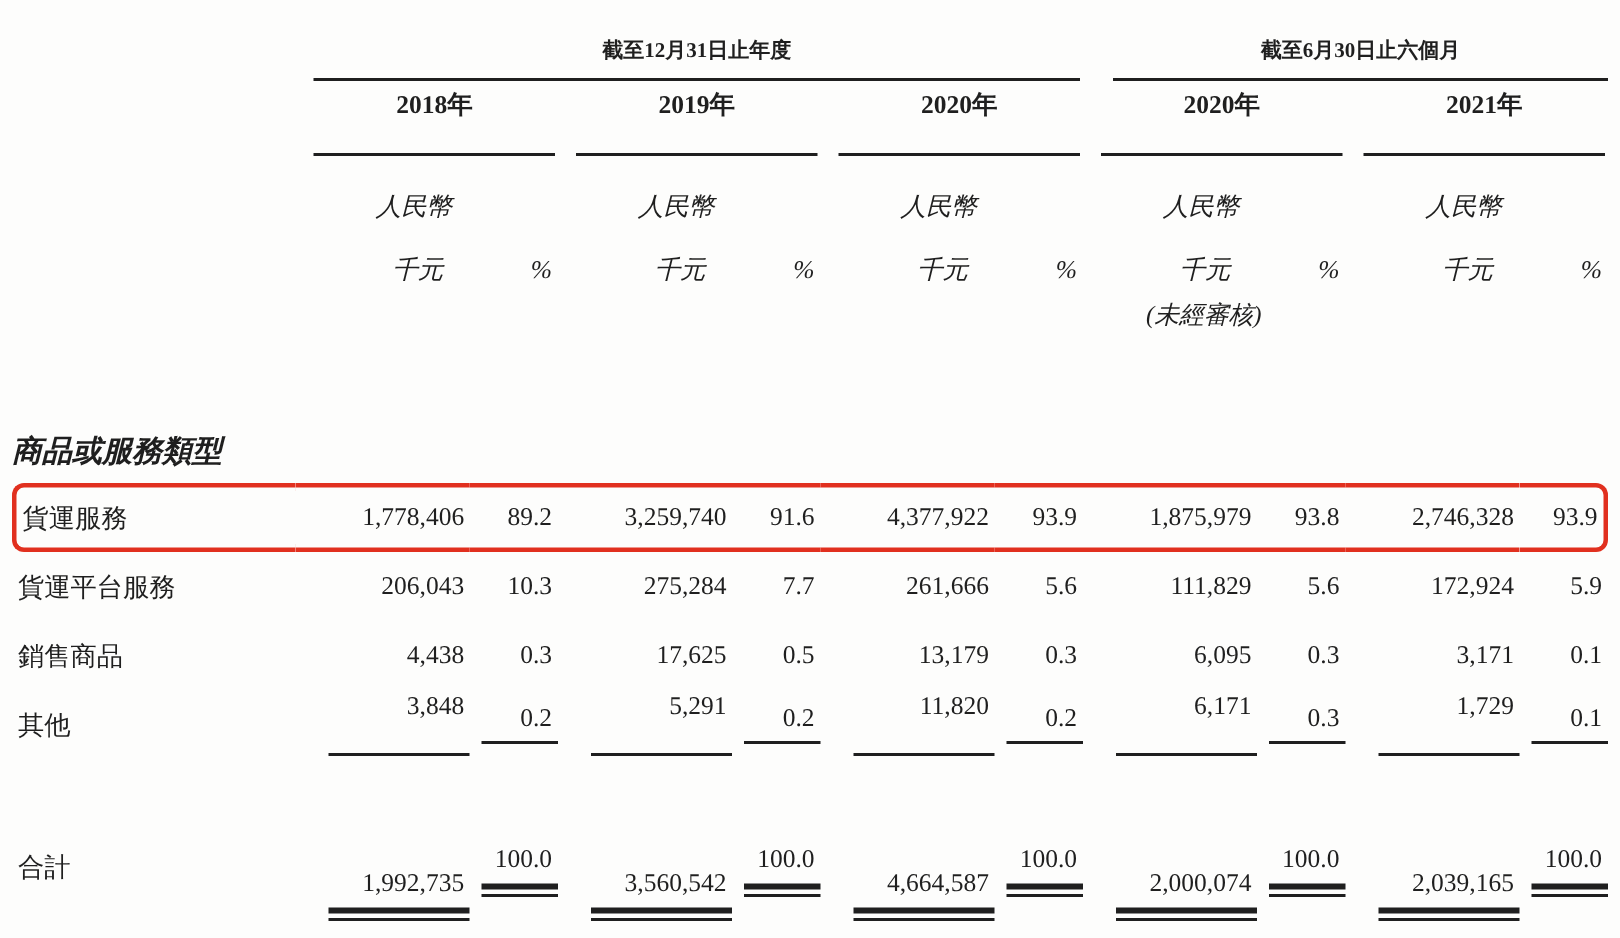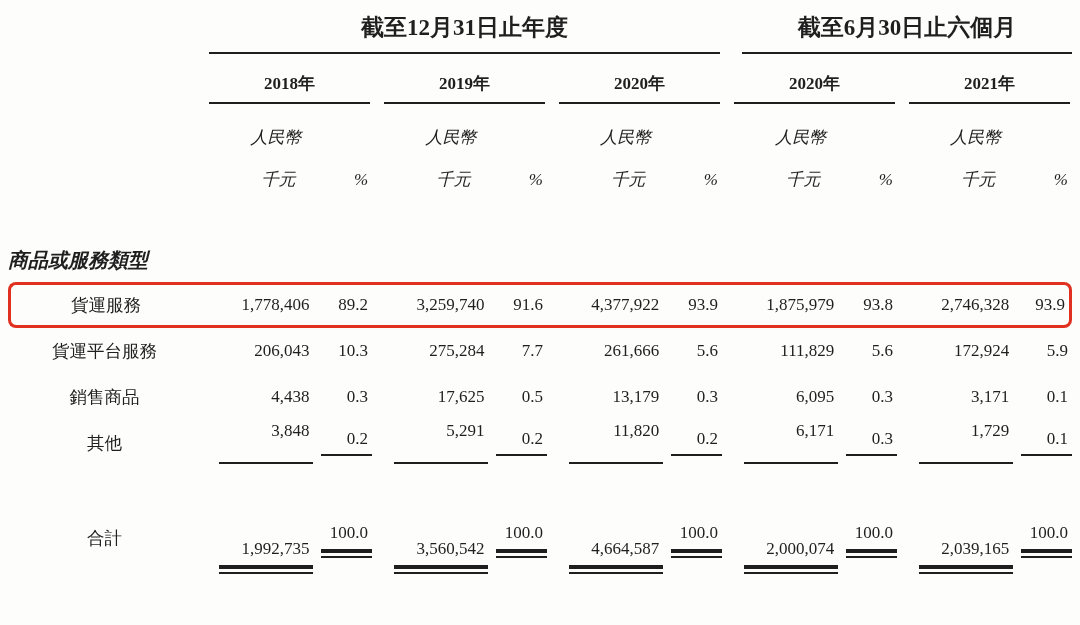--- a/index.html
+++ b/index.html
@@ -7,31 +7,31 @@
   html,body { margin:0; padding:0; }
   body {
     width:1080px; height:625px; background:var(--bg); overflow:hidden;
     font-family:"Liberation Serif","DejaVu Serif",serif; color:var(--ink);
   }
   .page { position:relative; width:1080px; height:625px; padding:8px 8px 0 8px; }
   table { border-collapse:separate; border-spacing:0; table-layout:fixed; width:1064px; }
   th,td { padding:0; font-weight:normal; vertical-align:bottom; }
   .i { font-style:italic; }
   .cv { text-align:right; font-size:17px; line-height:1.1; }
-  .c-label { text-align:center; font-size:17.5px; padding-left:4px; }
+  .c-label { text-align:left; font-size:17.5px; padding-left:4px; }
 
   
   .r-group th { height:46px; vertical-align:bottom; }
-  .grphead { text-align:center; font-weight:bold; font-size:23px;
+  .grphead { text-align:center; font-weight:bold; font-size:14px;
              border-bottom:2px solid var(--ink); padding-bottom:9px; }
   .grphead.g1 { margin-left:12px; margin-right:2px; }
   .grphead.g2 { margin-left:20px; }
   .r-years th { height:50px; vertical-align:bottom; }
   .yearhead { text-align:center; font-weight:bold; font-size:17px;
-              border-bottom:2px solid var(--ink); padding-bottom:7px;
+              border-bottom:2px solid var(--ink); padding-bottom:21px;
               margin-left:12px; margin-right:2px; }
   .r-rmb th { height:44px; }
   .r-unit th { height:42px; }
   .r-unaudited th { height:40px; vertical-align:middle; }
   .cv.cur { padding-right:12px; }
   .cv.unit { padding-right:18px; }
   .cv.pctsym { padding-right:4px; }
   .unaud { text-align:left; padding-left:42px; font-size:16.5px; }
 
   
@@ -155,20 +155,27 @@
         <th class="pct">
             <div class="cv i pctsym">%</div>
           </th>
         <th class="amt">
             <div class="cv i unit">千元</div>
           </th>
         <th class="pct">
             <div class="cv i pctsym">%</div>
           </th>
       </tr>
+      <tr class="r-unaudited">
+        <th colspan="7"></th>
+        <th colspan="2">
+            <div class="unaud i">(未經審核)</div>
+          </th>
+        <th colspan="2"></th>
+      </tr>
     </thead>
     <tbody>
       <tr class="r-spacer1">
           <td colspan="11"></td>
         </tr>
       <tr class="r-section">
         <td colspan="11" class="section">商品或服務類型</td>
       </tr>
 
       <tr class="r-data hl">

